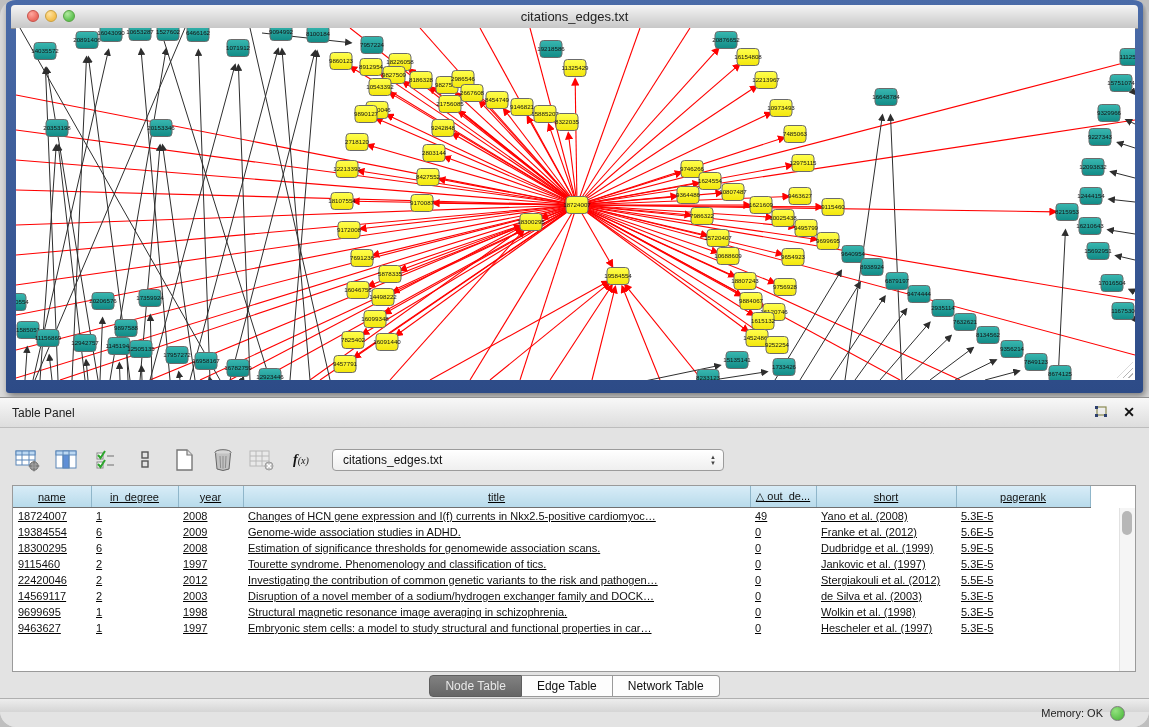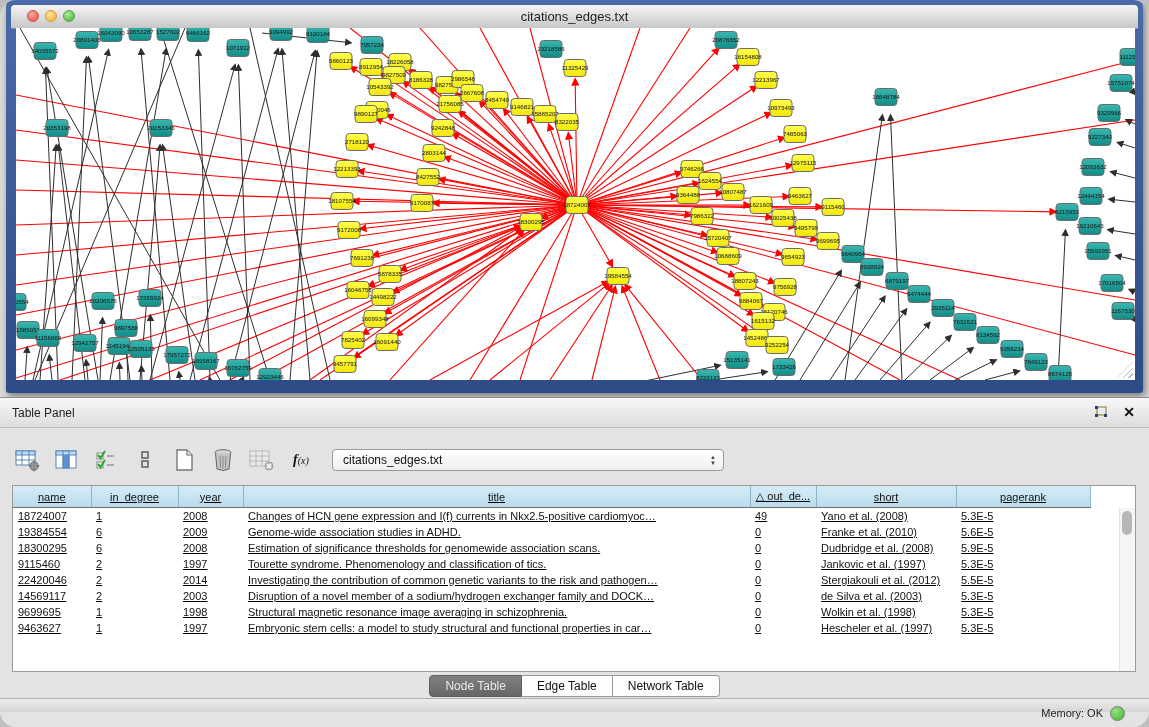--- a/index.html
+++ b/index.html
@@ -597,45 +597,45 @@
               <td>49</td>
               <td>Yano et al. (2008)</td>
               <td>5.3E-5</td>
             </tr>
             <tr>
               <td>19384554</td>
               <td>6</td>
               <td>2009</td>
               <td>Genome-wide association studies in ADHD.</td>
               <td>0</td>
-              <td>Franke et al. (2010)</td>
+              <td>Franke et al. (2012)</td>
               <td>5.6E-5</td>
             </tr>
             <tr>
               <td>18300295</td>
               <td>6</td>
               <td>2008</td>
               <td>Estimation of significance thresholds for genomewide association scans.</td>
               <td>0</td>
-              <td>Dudbridge et al. (2008)</td>
+              <td>Dudbridge et al. (1999)</td>
               <td>5.9E-5</td>
             </tr>
             <tr>
               <td>9115460</td>
               <td>2</td>
               <td>1997</td>
               <td>Tourette syndrome. Phenomenology and classification of tics.</td>
               <td>0</td>
               <td>Jankovic et al. (1997)</td>
               <td>5.3E-5</td>
             </tr>
             <tr>
               <td>22420046</td>
               <td>2</td>
-              <td>2014</td>
+              <td>2012</td>
               <td>Investigating the contribution of common genetic variants to the risk and pathogen…</td>
               <td>0</td>
               <td>Stergiakouli et al. (2012)</td>
               <td>5.5E-5</td>
             </tr>
             <tr>
               <td>14569117</td>
               <td>2</td>
               <td>2003</td>
               <td>Disruption of a novel member of a sodium/hydrogen exchanger family and DOCK…</td>

